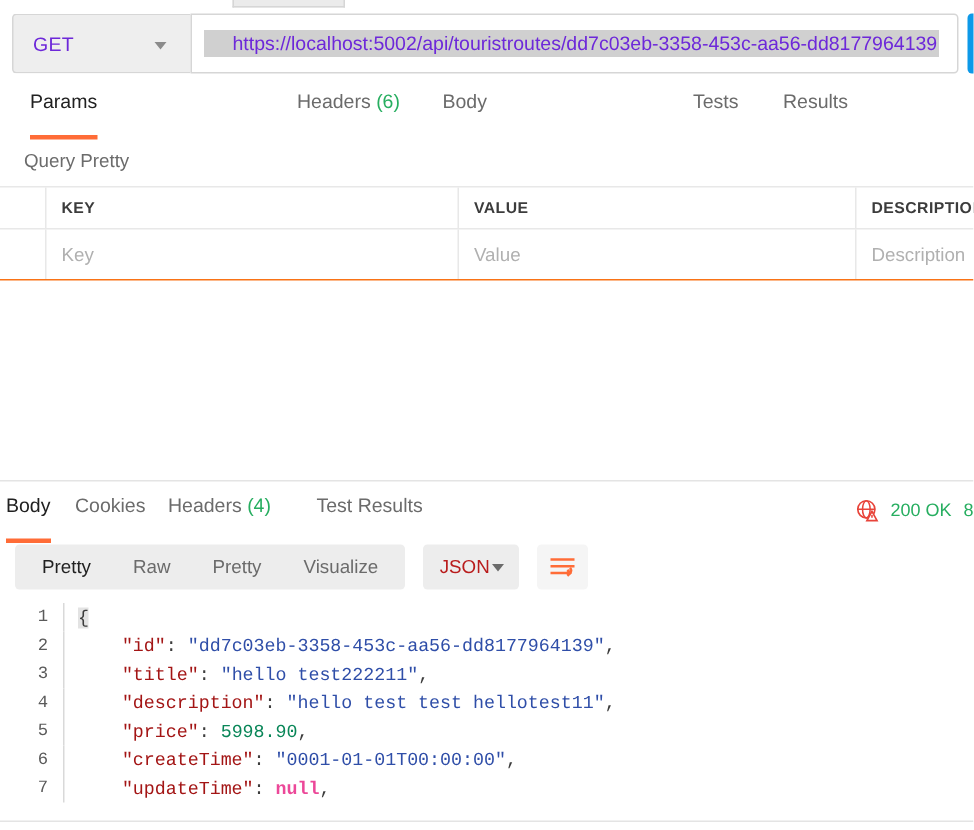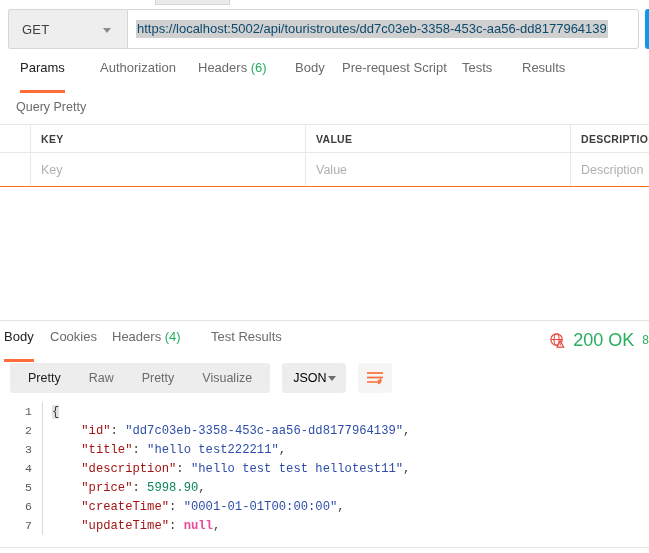--- a/index.html
+++ b/index.html
@@ -48,21 +48,21 @@
     border: 1px solid #d6d6d6;
     border-right: none;
     box-sizing: border-box;
     border-radius: 3px 0 0 3px;
     display: flex;
     align-items: center;
     cursor: pointer;
   }
   #method-label {
     font-size: 13px;
-    color: #404040;
+    color: #6d28d9;
     margin-left: 13px;
     letter-spacing: .2px;
     text-align: center;
   }
   .caret-down {
     width: 0;
     height: 0;
     border-left: 4px solid transparent;
     border-right: 4px solid transparent;
     border-top: 5px solid #8b8b8b;
@@ -80,23 +80,23 @@
     border: 1px solid #d6d6d6;
     box-sizing: border-box;
     border-radius: 0 3px 3px 0;
     display: flex;
     align-items: center;
     overflow: hidden;
   }
   #url-text {
     margin-left: 8px;
     font-size: 13px;
-    color: #0c4a6e;
+    color: #6d28d9;
     background: #d0d0d0;
-    padding: 1px 1px 2px 1px;
+    padding: 1px 1px 2px 19px;
     white-space: nowrap;
     font-family: "Liberation Sans", sans-serif;
   }
   #send-button-edge {
     position: absolute;
     left: 645px;
     top: 9px;
     width: 6px;
     height: 40px;
     background: #0d99e8;
@@ -215,21 +215,21 @@
     display: flex;
     align-items: center;
     white-space: nowrap;
   }
   #globe-icon {
     width: 15px;
     height: 15px;
     margin-right: 8px;
   }
   .status-text {
-    font-size: 18px;
+    font-size: 12px;
     color: #27ae60;
     margin-right: 8px;
   }
   .time-text {
     font-size: 12px;
     color: #27ae60;
   }
 
   
   #view-toolbar {
@@ -264,21 +264,21 @@
     border-radius: 3px;
     height: 30px;
     width: 64px;
     display: flex;
     align-items: center;
     position: relative;
     cursor: pointer;
   }
   #format-label {
     font-size: 12.5px;
-    color: #000000;
+    color: #b91c1c;
     margin-left: 11px;
   }
   #format-select .caret-down {
     right: 10px;
     top: 13px;
     border-top-color: #6b6b6b;
   }
   #wrap-button {
     margin-left: 12px;
     background: #f5f5f5;
@@ -353,24 +353,22 @@
     <span class="caret-down"></span>
   </div>
   <div id="url-input-wrap">
     <span id="url-text">https://localhost:5002/api/touristroutes/dd7c03eb-3358-453c-aa56-dd8177964139</span>
   </div>
 </div>
 <div id="send-button-edge"></div>
 
 <div id="request-tabs">
     <div class="tab active" style="left: 8px;"><span>Params</span><span class="underline"></span></div>
-    <div class="tab" style="left: 88px;"><span>Authorization</span></div>
     <div class="tab" style="left: 186px;"><span>Headers</span><span class="badge-count"> (6)</span></div>
     <div class="tab" style="left: 283px;"><span>Body</span></div>
-    <div class="tab" style="left: 330px;"><span>Pre-request Script</span></div>
     <div class="tab" style="left: 450px;"><span>Tests</span></div>
     <div class="tab" style="left: 510px;"><span>Results</span></div>
   </div>
 
 <div id="query-params-title">Query Pretty</div>
 
 <div id="params-table">
   <div class="params-row hdr">
     <div class="cell cell-check"></div>
     <div class="cell cell-key">KEY</div>

